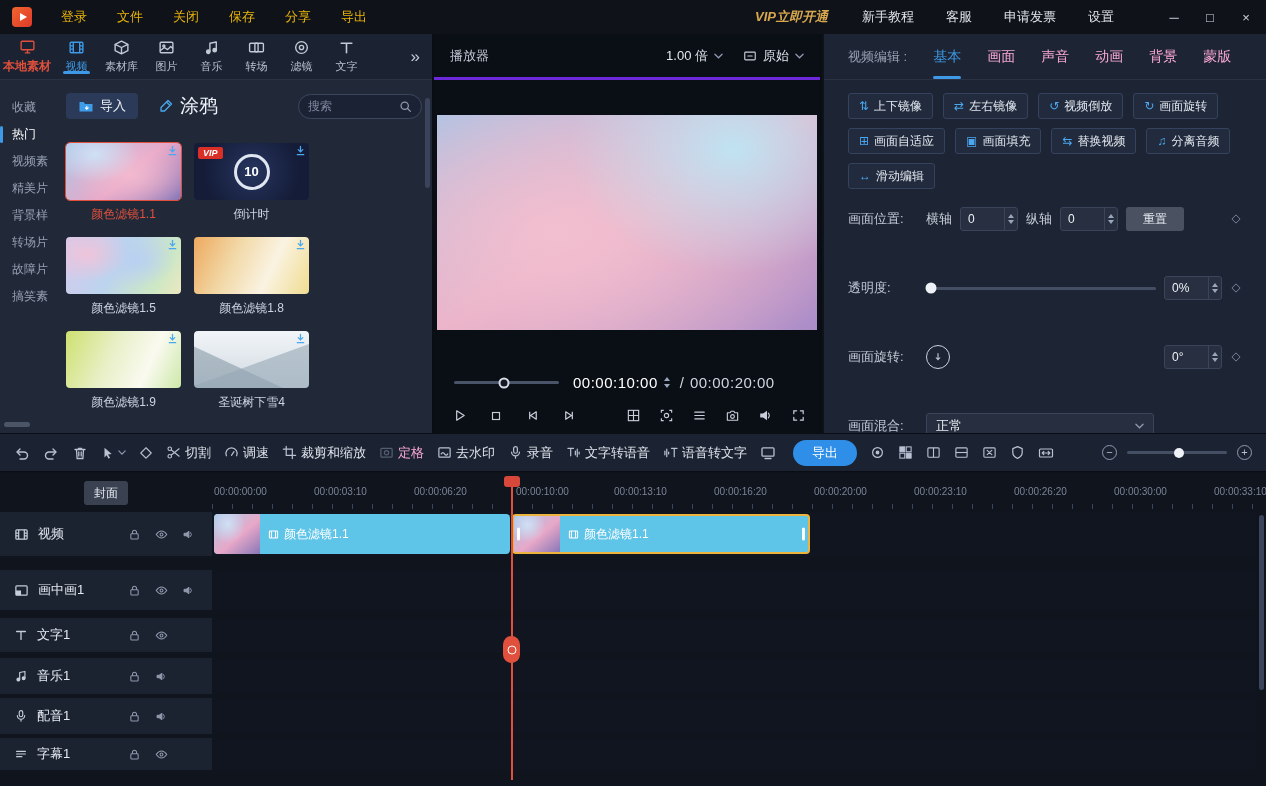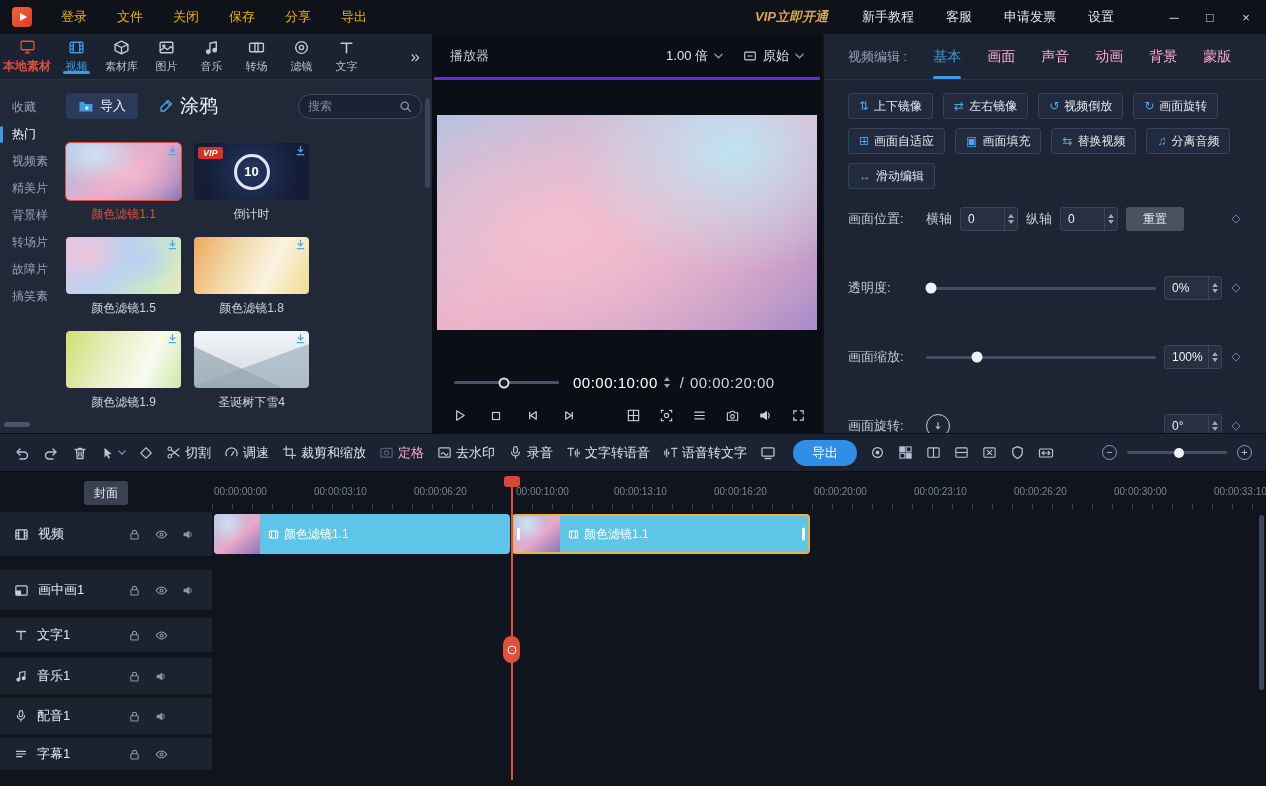--- a/index.html
+++ b/index.html
@@ -588,38 +588,20 @@
               <i class="sp-dn"></i>
             </span>
         </div>
         <span class="kf ic">
             <svg width="12" height="12" viewBox="0 0 16 16" fill="none" stroke="currentColor" stroke-width="1.3">
               <path d="M8 2.5l5.5 5.5L8 13.5 2.5 8z"></path>
             </svg>
           </span>
       </div>
 
-      <div class="prow">
-        <span class="plabel">画面缩放:</span>
-        <div class="pslider">
-            <span class="ph" style="left:22%"></span>
-          </div>
-        <div class="vbox">
-          <span class="vnum">100%</span>
-          <span class="vspin">
-              <i class="sp-up"></i>
-              <i class="sp-dn"></i>
-            </span>
-        </div>
-        <span class="kf ic">
-            <svg width="12" height="12" viewBox="0 0 16 16" fill="none" stroke="currentColor" stroke-width="1.3">
-              <path d="M8 2.5l5.5 5.5L8 13.5 2.5 8z"></path>
-            </svg>
-          </span>
-      </div>
 
       <div class="prow">
         <span class="plabel">画面旋转:</span>
         <span class="dial">
             <svg width="12" height="12" viewBox="0 0 16 16" fill="none" stroke="currentColor" stroke-width="1.4" stroke-linecap="round">
               <path d="M8 3.5v8M5.5 9l2.5 2.5L10.5 9"></path>
             </svg>
           </span>
         <span style="flex:1"></span>
         <div class="vbox">

